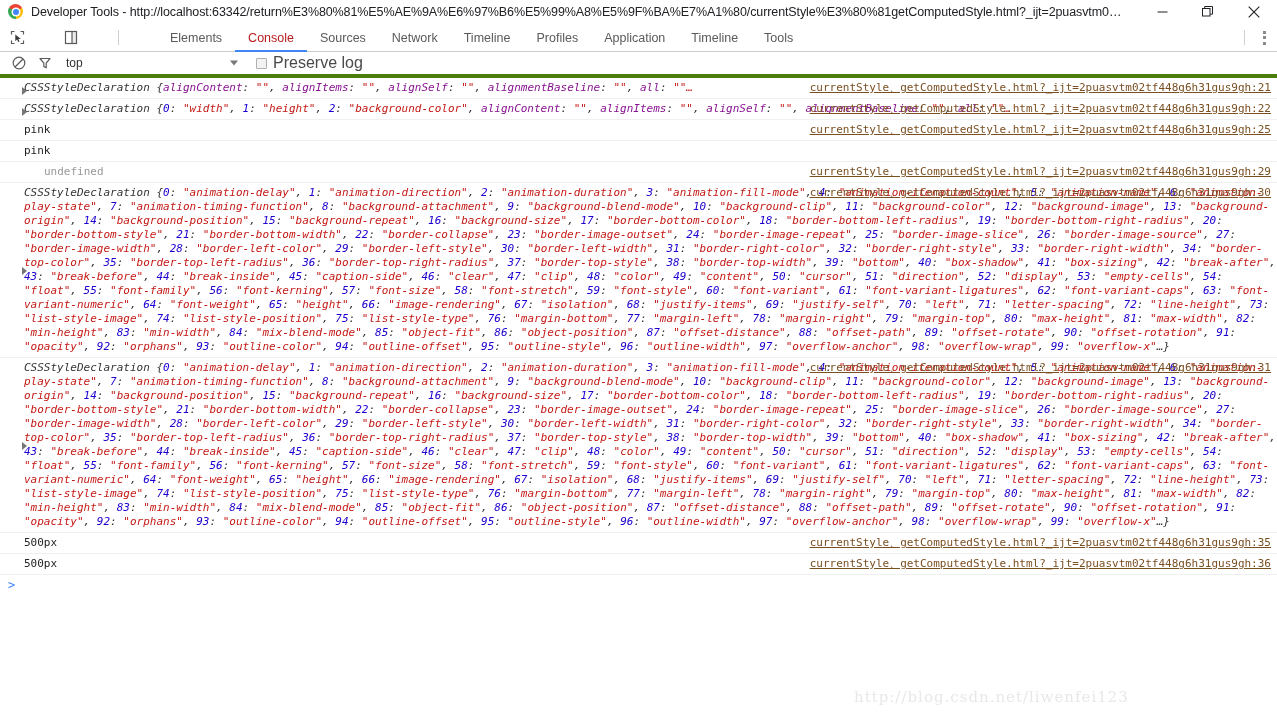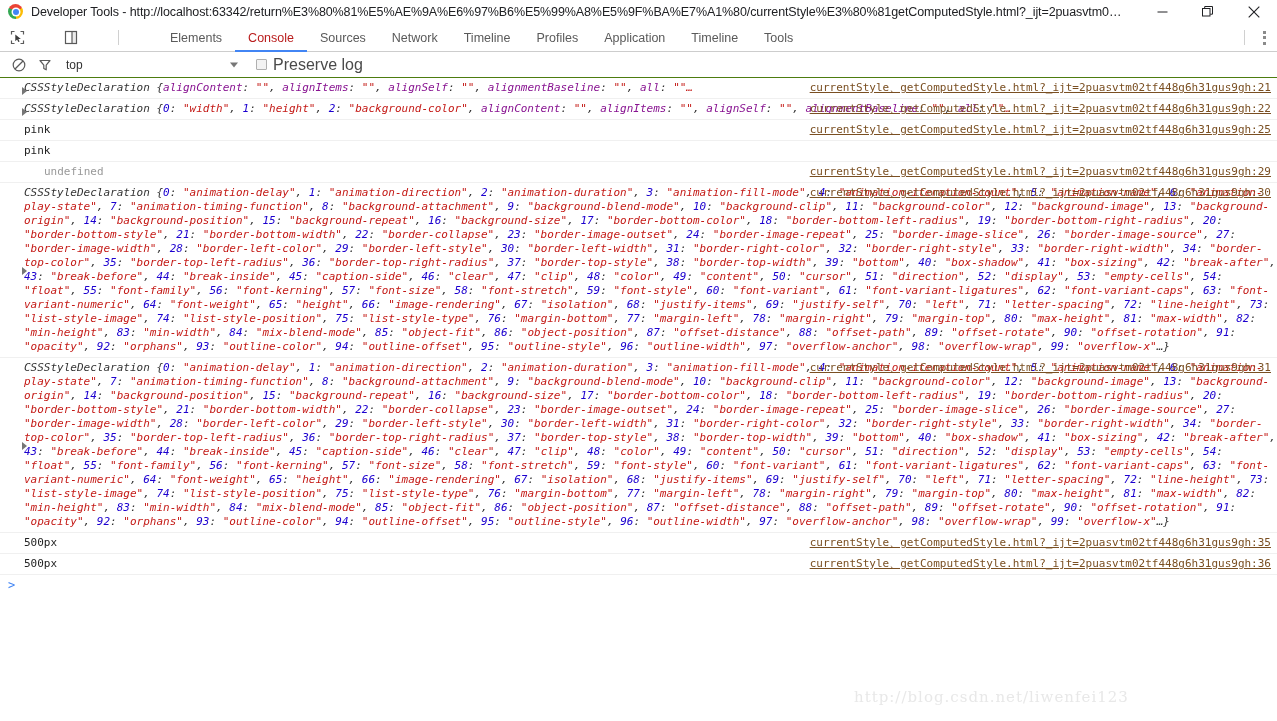--- a/index.html
+++ b/index.html
@@ -49,21 +49,21 @@
   }
   .dt-tab.active { color: #b91c1c; box-shadow: inset 0 -2px 0 #4285f4; }
   .tb-right { margin-left:auto; display:flex; align-items:center; }
   .kebab { width: 26px; height:26px; display:flex; flex-direction:column;
     align-items:center; justify-content:center; gap:2.5px; }
   .kebab i { width:3px; height:3px; background:#8b8b8b; display:block; }
 
   
   .filterbar {
     height: 26px; display:flex; align-items:center;
-    border-bottom: 1px solid #4d7c0f; background:#fff; padding-left: 6px;
+    border-bottom: 4px solid #4d7c0f; background:#fff; padding-left: 6px;
   }
   .fb-icon { width:26px; height:24px; display:flex; align-items:center; justify-content:center; }
   .ctx-select {
     margin-left: 8px; width: 178px; height: 20px; display:flex; align-items:center;
     font-size: 12px; color:#333; position:relative;
   }
   .ctx-select .caret {
     position:absolute; right: 6px; top:50%; transform:translateY(-50%);
     width:0;height:0;border-left:4.5px solid transparent;border-right:4.5px solid transparent;
     border-top:5px solid #777;

